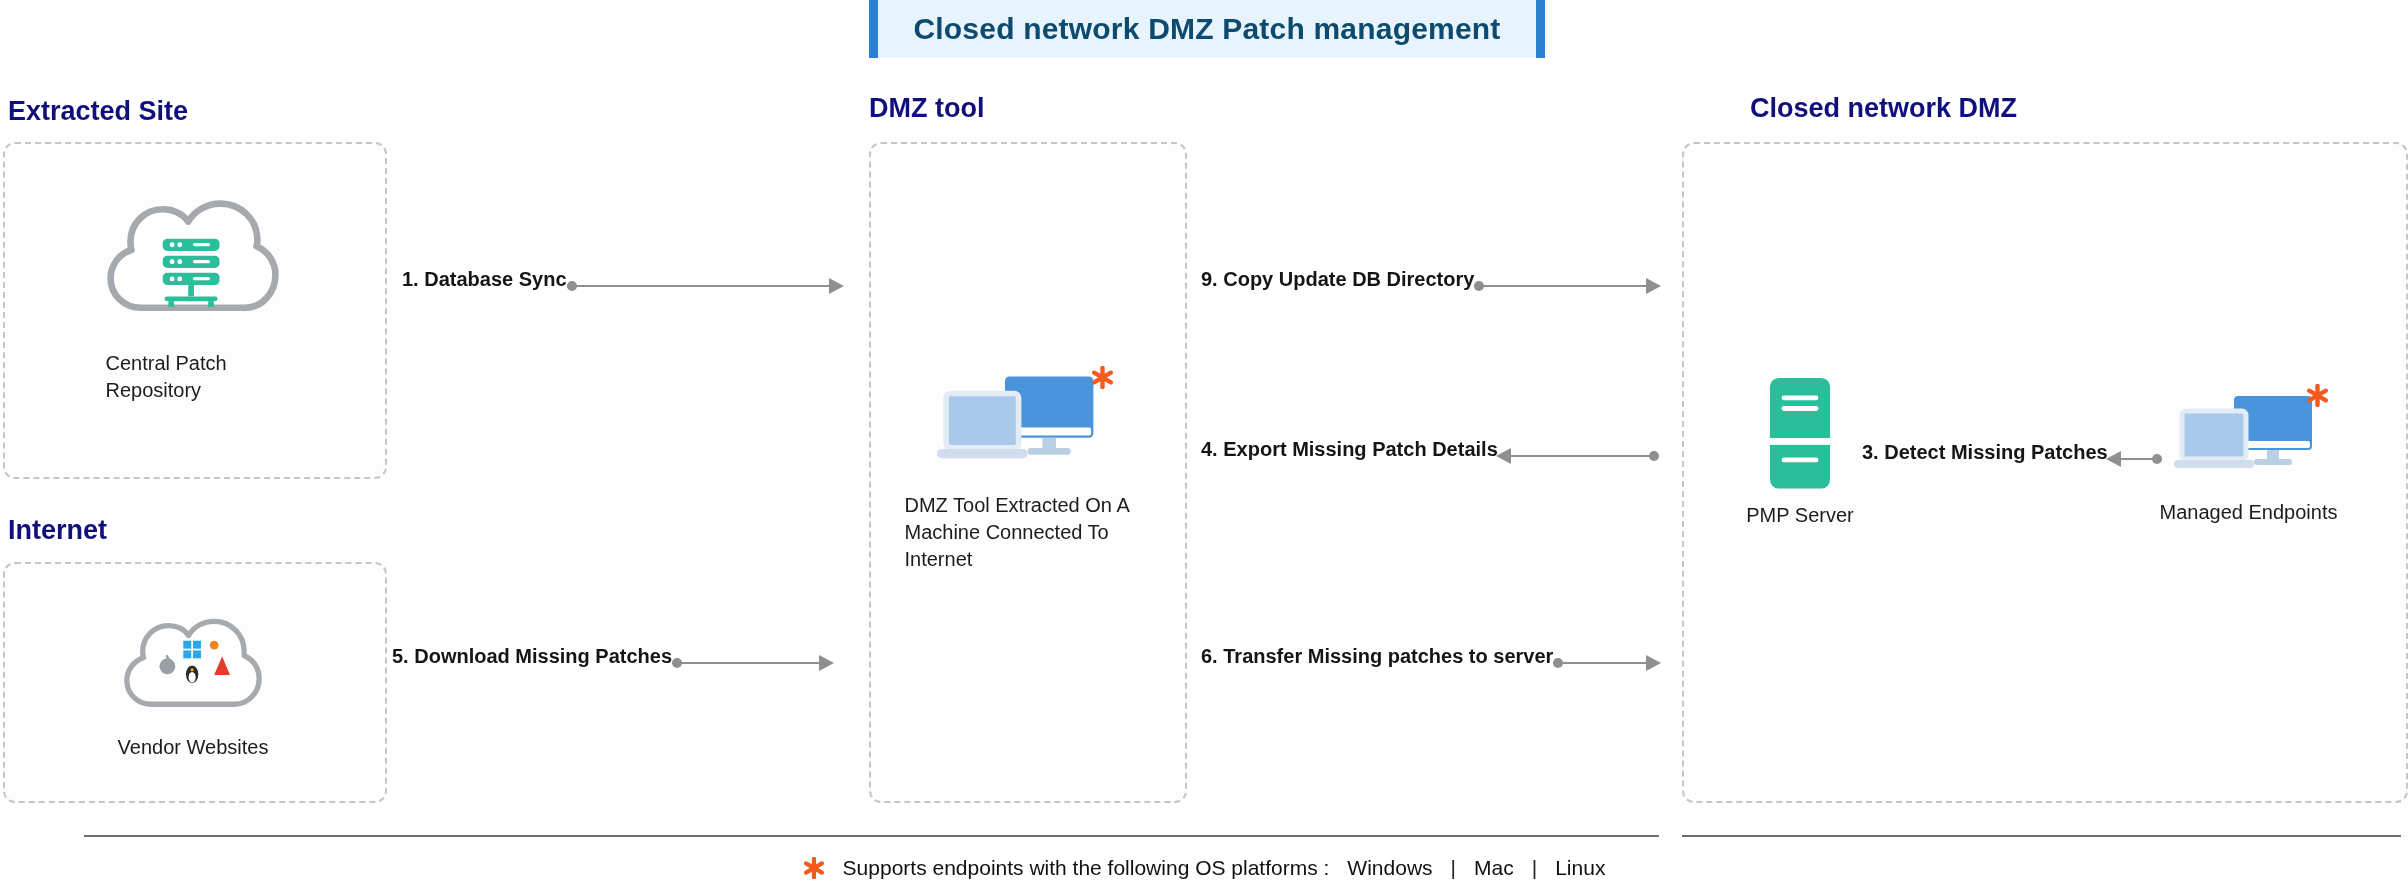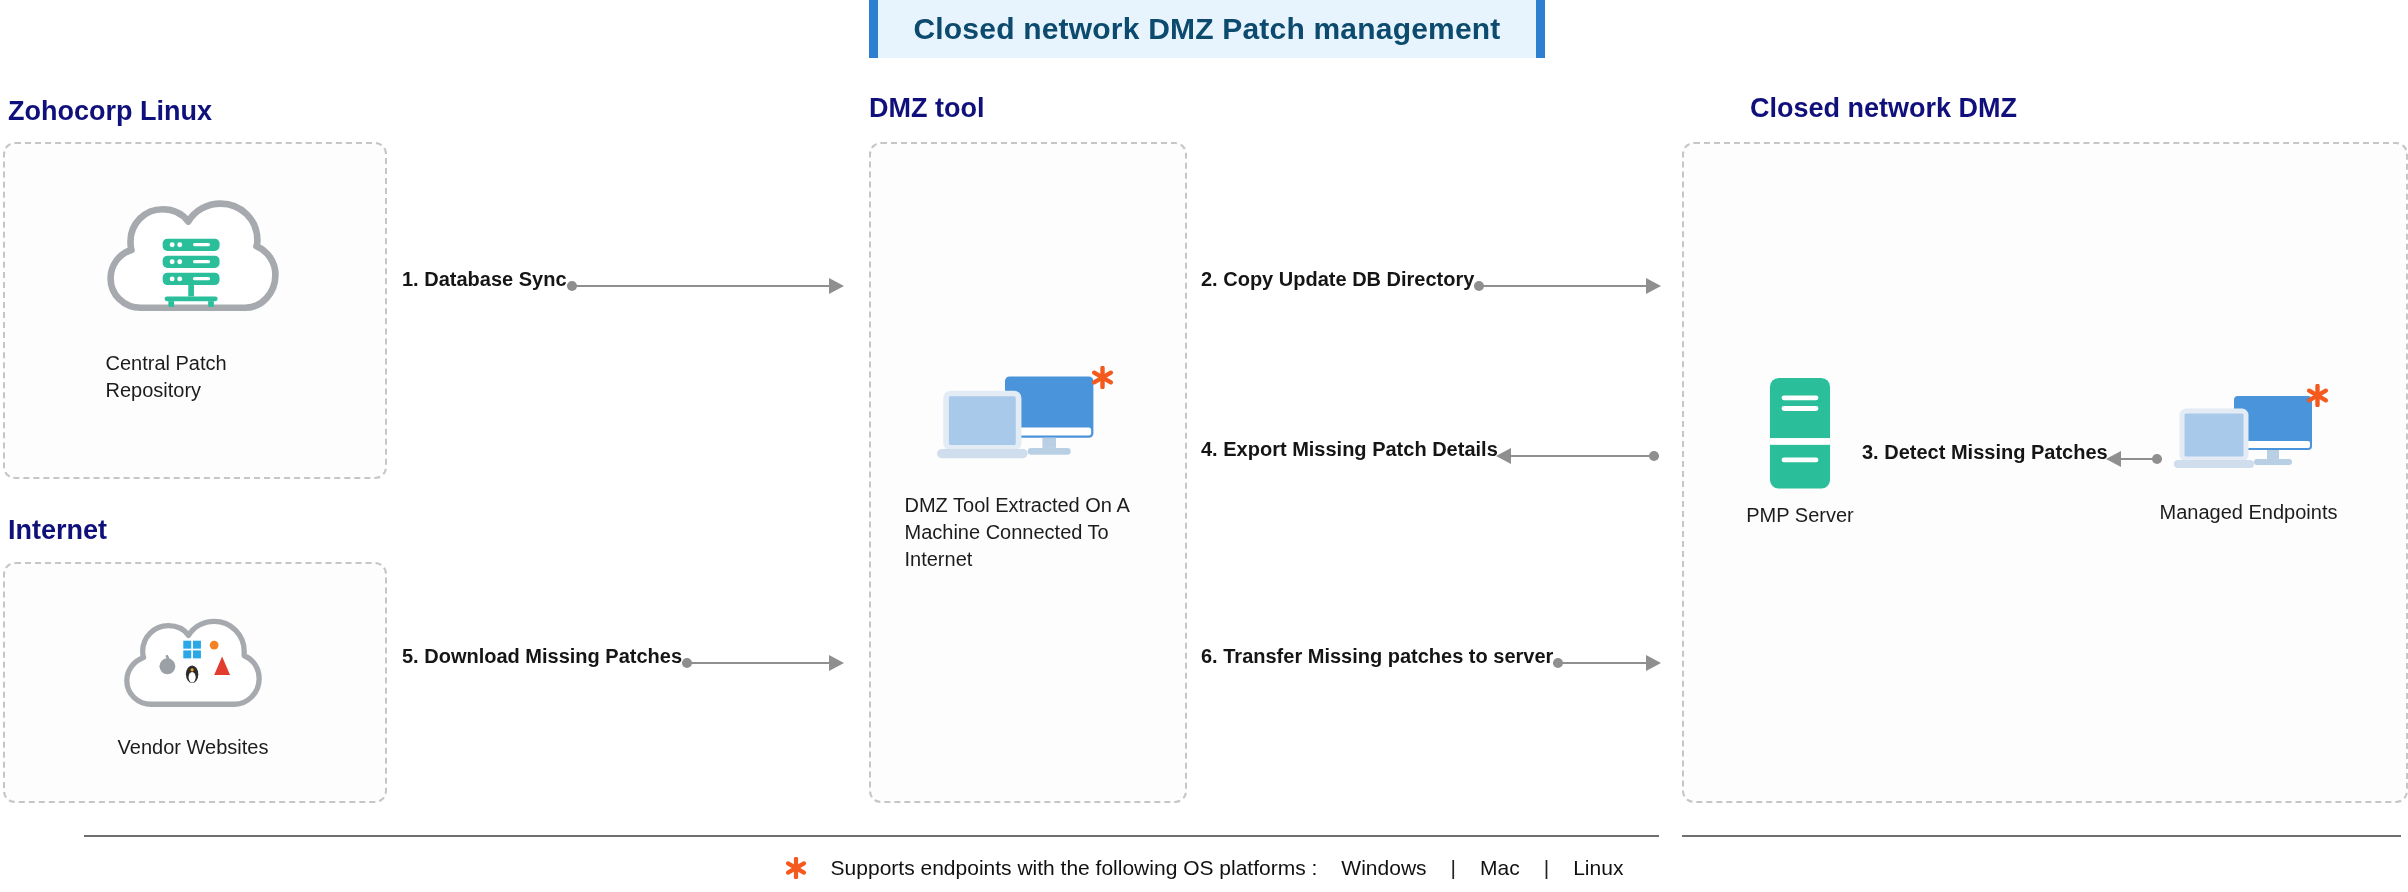--- a/index.html
+++ b/index.html
@@ -35,36 +35,36 @@
       border-left:15px solid #8f8f8f;border-top:8px solid transparent;border-bottom:8px solid transparent;}
   .line.dir-left::before{content:"";position:absolute;right:0;top:-4px;width:10px;height:10px;border-radius:50%;background:#8f8f8f;}
   .line.dir-left::after{content:"";position:absolute;left:-2px;top:-7px;width:0;height:0;
       border-right:15px solid #8f8f8f;border-top:8px solid transparent;border-bottom:8px solid transparent;}
 
   .ast-badge{position:absolute;}
 
   
   .divider{position:absolute;top:835px;height:2px;background:#6f6f6f;}
   .footer{position:absolute;left:0;top:856px;width:2408px;display:flex;align-items:center;justify-content:center;
-          gap:24px;font-size:21px;color:#111;}
+          gap:18px;font-size:21px;color:#111;}
   .footer .plat{font-weight:normal;text-align:right;}
   .footer .sep{color:#222;}
 </style>
 </head>
 <body>
 
 <div class="canvas">
 
   <div class="banner">
     <div class="bar left"></div>
     <div class="bar right"></div>
     <span class="title">Closed network DMZ Patch management</span>
   </div>
 
-  <div class="sec-hdr" style="left:8px;top:96px;">Zohocorp Linux</div>
+  <div class="sec-hdr" style="left:8px;top:96px;">Extracted Site</div>
   <div class="sec-hdr" style="left:869px;top:93px;">DMZ tool</div>
   <div class="sec-hdr" style="left:1750px;top:93px;">Closed network DMZ</div>
   <div class="sec-hdr" style="left:8px;top:515px;">Internet</div>
 
   <div class="zone" style="left:3px;top:142px;width:380px;height:333px;"></div>
   <div class="zone" style="left:3px;top:562px;width:380px;height:237px;"></div>
   <div class="zone" style="left:869px;top:142px;width:314px;height:657px;"></div>
   <div class="zone" style="left:1682px;top:142px;width:722px;height:657px;"></div>
 
   <div class="node" style="left:73px;top:196px;width:240px;">
@@ -168,35 +168,35 @@
     </svg>
     <div class="node-label">Managed Endpoints</div>
   </div>
 
   <div class="arrow" style="left:402px;top:268px;width:440px;">
     <div class="arrow-label">1. Database Sync</div>
     <div class="line dir-right"></div>
   </div>
 
   <div class="arrow" style="left:1201px;top:268px;width:458px;">
-    <div class="arrow-label">2. Copy Update DB Directory</div>
+    <div class="arrow-label">9. Copy Update DB Directory</div>
     <div class="line dir-right"></div>
   </div>
 
   <div class="arrow" style="left:1201px;top:438px;width:458px;">
     <div class="arrow-label">4. Export Missing Patch Details</div>
     <div class="line dir-left"></div>
   </div>
 
   <div class="arrow" style="left:1862px;top:441px;width:300px;">
     <div class="arrow-label">3. Detect Missing Patches</div>
     <div class="line dir-left"></div>
   </div>
 
-  <div class="arrow" style="left:402px;top:645px;width:440px;">
+  <div class="arrow" style="left:392px;top:645px;width:440px;">
     <div class="arrow-label">5. Download Missing Patches</div>
     <div class="line dir-right"></div>
   </div>
 
   <div class="arrow" style="left:1201px;top:645px;width:458px;">
     <div class="arrow-label">6. Transfer Missing patches to server</div>
     <div class="line dir-right"></div>
   </div>
 
   <div class="divider" style="left:84px;width:1575px;"></div>

